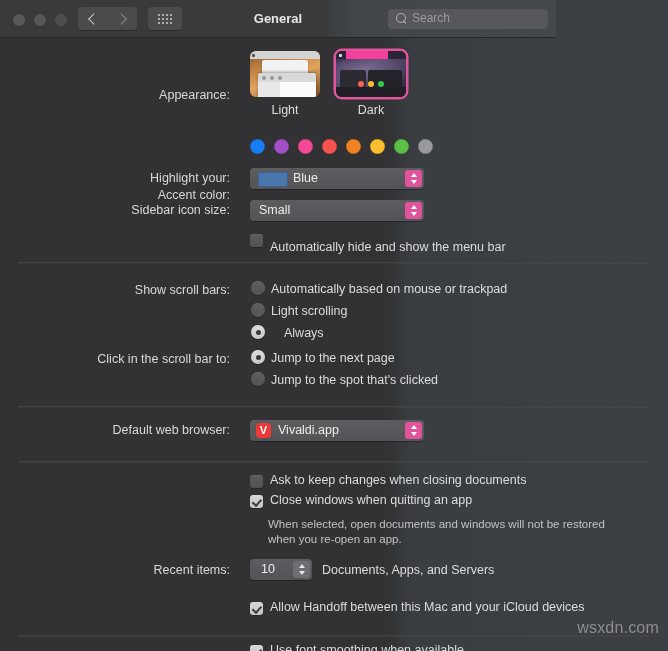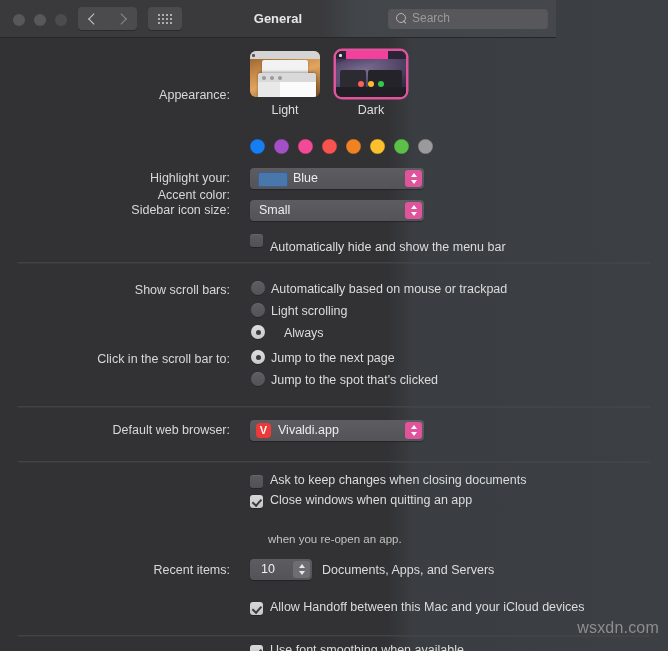--- a/index.html
+++ b/index.html
@@ -566,20 +566,21 @@
     </div>
 
     <div class="divider" style="top:423px;"></div>
 
     <span class="cb off" style="left:250px; top:437px;"></span>
     <span class="ctltext" style="position:absolute; left:270px; top:435px;">Ask to keep changes when closing documents</span>
 
     <span class="cb on" style="left:250px; top:457px;"></span>
     <span class="ctltext" style="position:absolute; left:270px; top:455px;">Close windows when quitting an app</span>
 
+    <div class="helptext" style="left:268px; top:479px;">When selected, open documents and windows will not be restored</div>
     <div class="helptext" style="left:268px; top:494px;">when you re-open an app.</div>
 
     <div class="label" style="left:60px; top:525px; width:170px;">Recent items:</div>
     <div class="numfield" style="left:250px; top:521px;text-align:center;">
       <span class="numval">10</span>
       <span class="nstep">
         <span class="up"></span>
         <span class="dn"></span>
       </span>
     </div>

